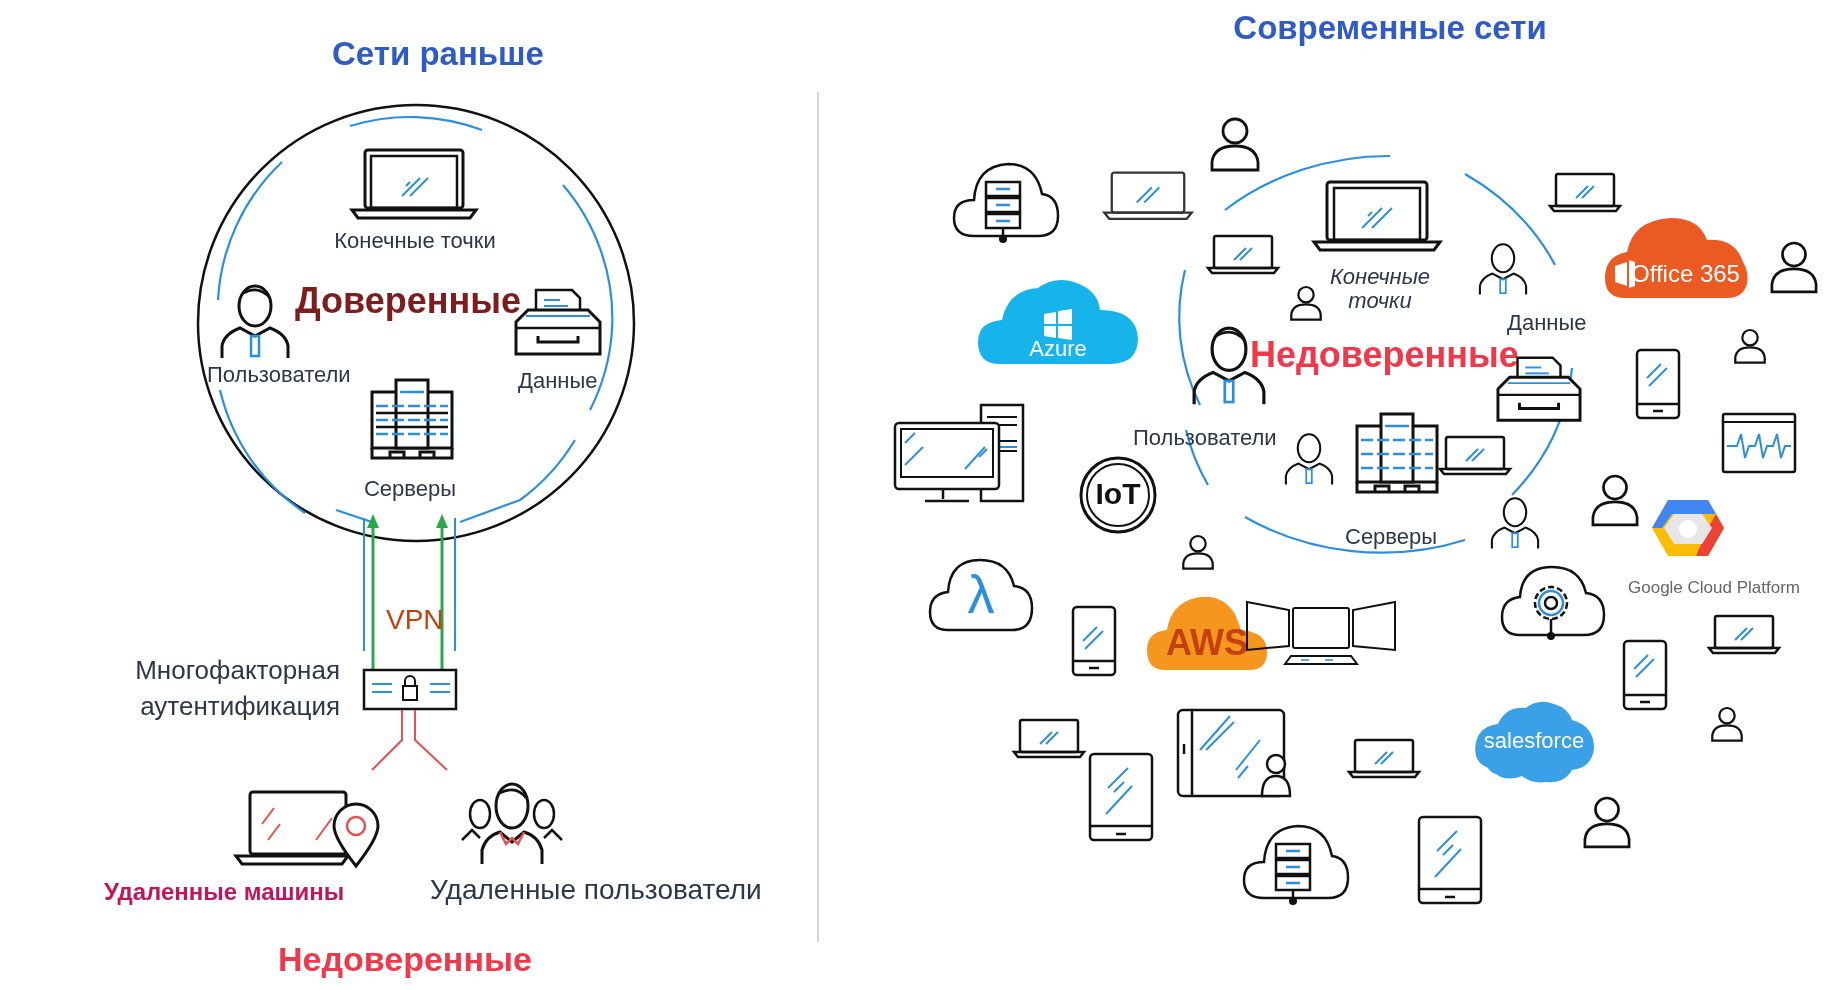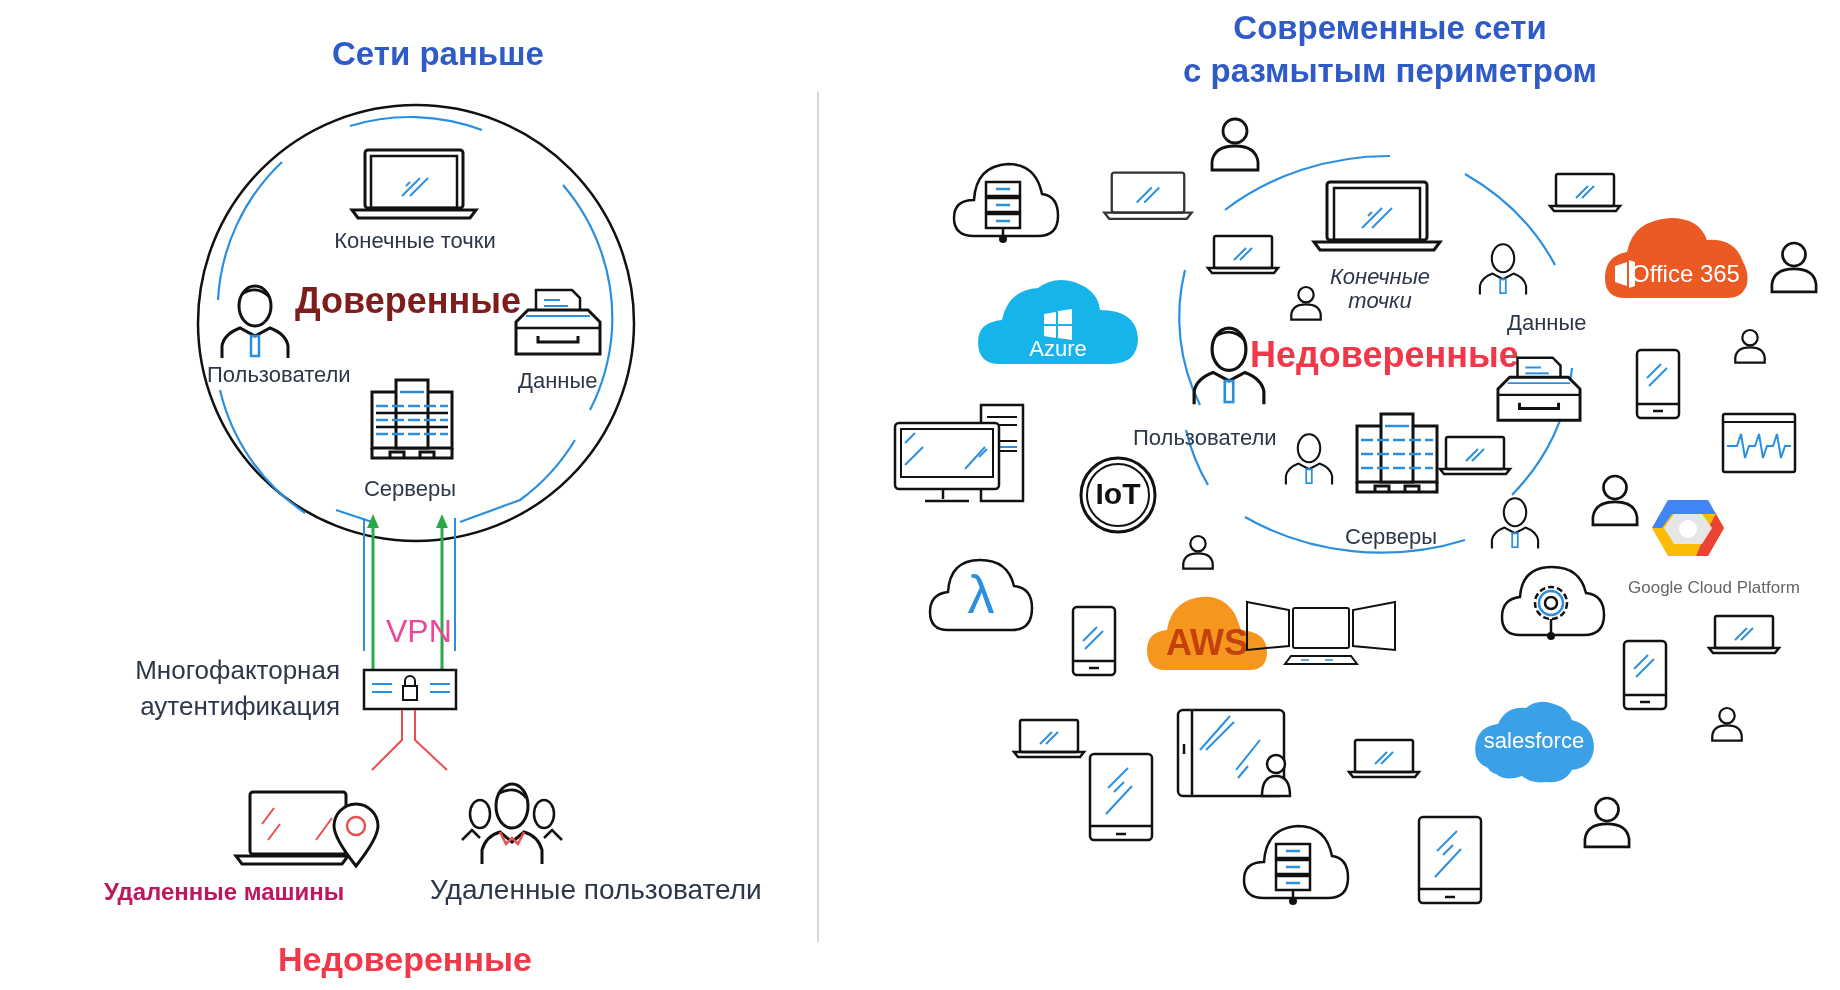--- a/index.html
+++ b/index.html
@@ -109,21 +109,21 @@
       </g>
       <g stroke="#111" stroke-width="2.5">
         <line x1="6" y1="35" x2="78" y2="35"></line>
         <line x1="6" y1="49" x2="78" y2="49"></line>
       </g>
       <path d="M2 70 V80 H82 V70 M20 80 V74 H34 V80 M50 80 V74 H64 V80" fill="none" stroke="#111" stroke-width="3"></path>
     </svg>
 </div>
 <div class="abs lbl lbl-c" style="left:330px;top:476px;width:160px;">Серверы</div>
 
-<div class="abs" style="left:386px;top:604px;font-size:32px;color:#ec4899;margin-top:9px;">VPN</div>
+<div class="abs" style="left:386px;top:604px;font-size:28px;color:#c2410c;">VPN</div>
 
 <div class="abs lbl" style="left:100px;top:652px;width:240px;text-align:right;font-size:26px;line-height:36px;">
   <div>Многофакторная</div>
   <div>аутентификация</div>
 </div>
 
 <div class="ico" style="left:234px;top:788px;width:140px;height:80px;">
   <svg viewBox="0 0 140 80">
       <rect x="16" y="4" width="96" height="62" rx="3" fill="none" stroke="#111" stroke-width="3"></rect>
       <path d="M2 68 H114 L108 76 H8 Z" fill="none" stroke="#111" stroke-width="3"></path>
@@ -150,21 +150,20 @@
     </svg>
 </div>
 <div class="abs lbl" style="left:430px;top:874px;font-size:28px;">Удаленные пользователи</div>
 
 <div class="abs untrusted" style="left:278px;top:940px;">Недоверенные</div>
 
 <div class="divider"></div>
 
 <div class="abs title" style="left:1100px;top:6px;width:580px;">
   <div>Современные сети</div>
-  <div>с размытым периметром</div>
 </div>
 
 <svg class="abs" style="left:0;top:0;" width="1840" height="990">
   <g fill="none" stroke="#2b8fe0" stroke-width="2.2">
     <path d="M1225 210 A250 220 0 0 1 1390 156"></path>
     <path d="M1465 174 A250 220 0 0 1 1555 265"></path>
     <path d="M1185 270 A250 220 0 0 0 1200 405"></path>
     <path d="M1186 430 A250 220 0 0 0 1208 485"></path>
     <path d="M1245 517 A250 220 0 0 0 1465 540"></path>
     <path d="M1572 368 A250 220 0 0 1 1512 495"></path>

